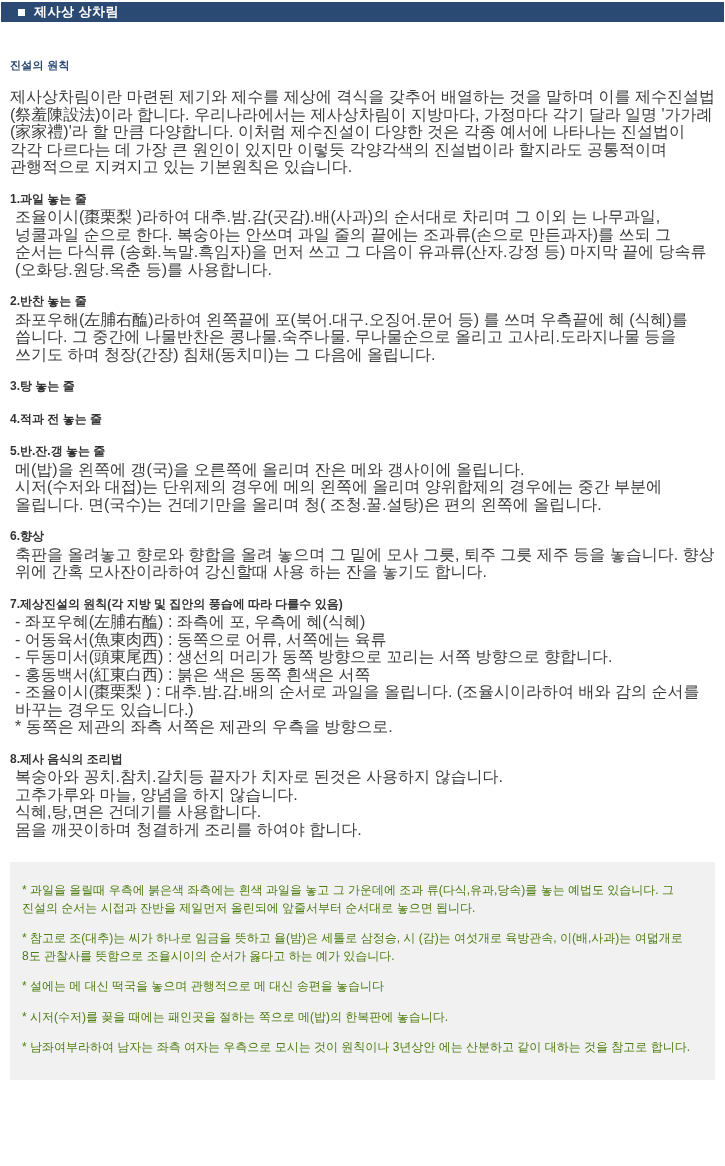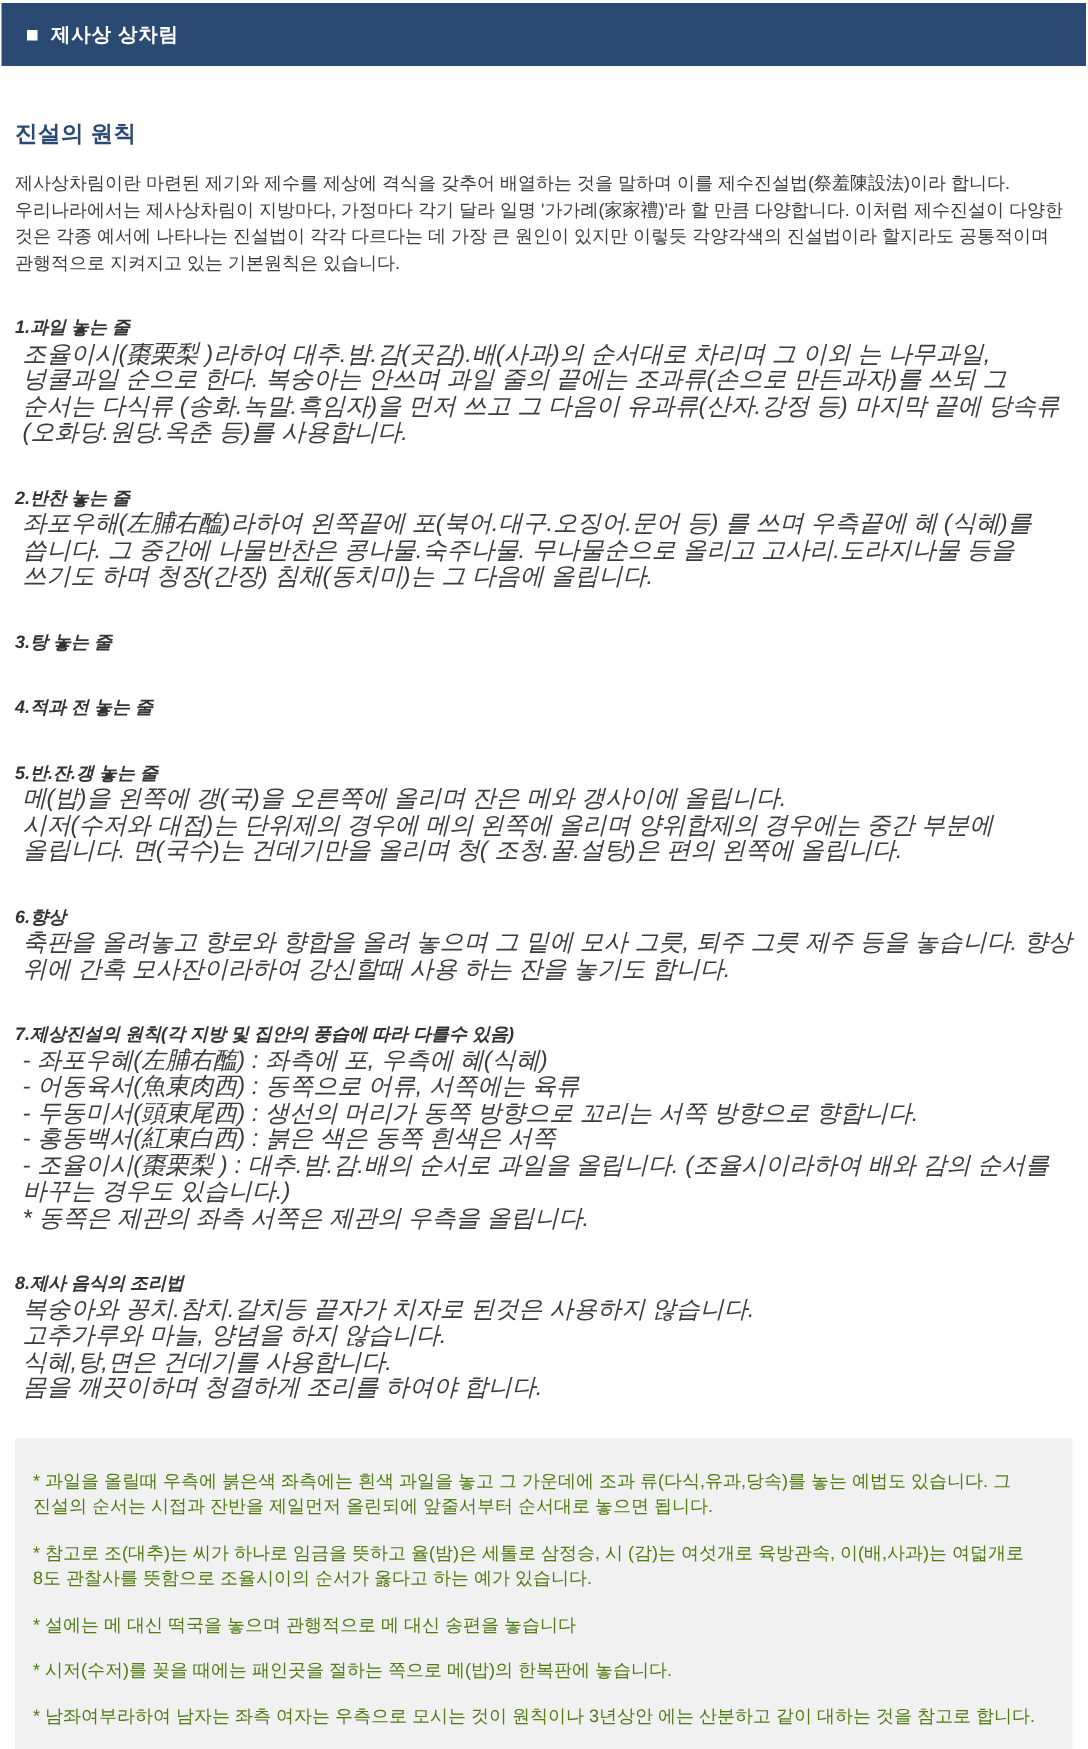--- a/index.html
+++ b/index.html
@@ -10,55 +10,55 @@
     color: #3c3c3c;
     -webkit-font-smoothing: antialiased;
   }
   .page { width: 725px; min-height: 1166px; background: #fff; padding-bottom: 14px; }
 
   
   .title-bar {
     margin: 2px 1px 0 1px;
     background: #2b4a73;
     color: #ffffff;
-    height: 42px;
+    height: 20px;
     display: flex;
     align-items: center;
     padding-left: 17px;
     font-size: 13px;
     font-weight: bold;
     letter-spacing: 0.5px;
   }
   .title-bar .sq {
     display: inline-block;
     width: 7px; height: 7px;
     background: #ffffff;
     margin-right: 9px;
     flex: 0 0 auto;
   }
 
   .content { padding: 0 10px; }
 
   .sec-title {
     margin-top: 36px;
     color: #2b4a73;
-    font-size: 15px;
+    font-size: 11px;
     font-weight: bold;
     letter-spacing: 0.3px;
   }
 
   .intro {
     margin-top: 15px;
-    font-size: 12px;
+    font-size: 16px;
     line-height: 17.5px;
     color: #3c3c3c;
     word-break: keep-all;
   }
 
-  .rule { margin-top: 26px; font-style: italic; }
+  .rule { margin-top: 15px; }
   .rule h3 {
     font-size: 12px;
     font-weight: bold;
     color: #333333;
     line-height: 17.5px;
   }
   .rule p {
     font-size: 16px;
     line-height: 17.5px;
     color: #3c3c3c;
@@ -124,21 +124,21 @@
       <p>축판을 올려놓고 향로와 향합을 올려 놓으며 그 밑에 모사 그릇, 퇴주 그릇 제주 등을 놓습니다. 향상 위에 간혹 모사잔이라하여 강신할때 사용 하는 잔을 놓기도 합니다.</p>
     </section>
 
     <section class="rule">
       <h3>7.제상진설의 원칙(각 지방 및 집안의 풍습에 따라 다를수 있음)</h3>
       <p>- 좌포우혜(左脯右醢) : 좌측에 포, 우측에 혜(식혜)</p>
       <p>- 어동육서(魚東肉西) : 동쪽으로 어류, 서쪽에는 육류</p>
       <p>- 두동미서(頭東尾西) : 생선의 머리가 동쪽 방향으로 꼬리는 서쪽 방향으로 향합니다.</p>
       <p>- 홍동백서(紅東白西) : 붉은 색은 동쪽 흰색은 서쪽</p>
       <p>- 조율이시(棗栗梨 ) : 대추.밤.감.배의 순서로 과일을 올립니다. (조율시이라하여 배와 감의 순서를 바꾸는 경우도 있습니다.)</p>
-      <p>* 동쪽은 제관의 좌측 서쪽은 제관의 우측을 올립니다.</p>
+      <p>* 동쪽은 제관의 좌측 서쪽은 제관의 우측을 방향으로.</p>
     </section>
 
     <section class="rule">
       <h3>8.제사 음식의 조리법</h3>
       <p>복숭아와 꽁치.참치.갈치등 끝자가 치자로 된것은 사용하지 않습니다.</p>
       <p>고추가루와 마늘, 양념을 하지 않습니다.</p>
       <p>식혜,탕,면은 건데기를 사용합니다.</p>
       <p>몸을 깨끗이하며 청결하게 조리를 하여야 합니다.</p>
     </section>
 

